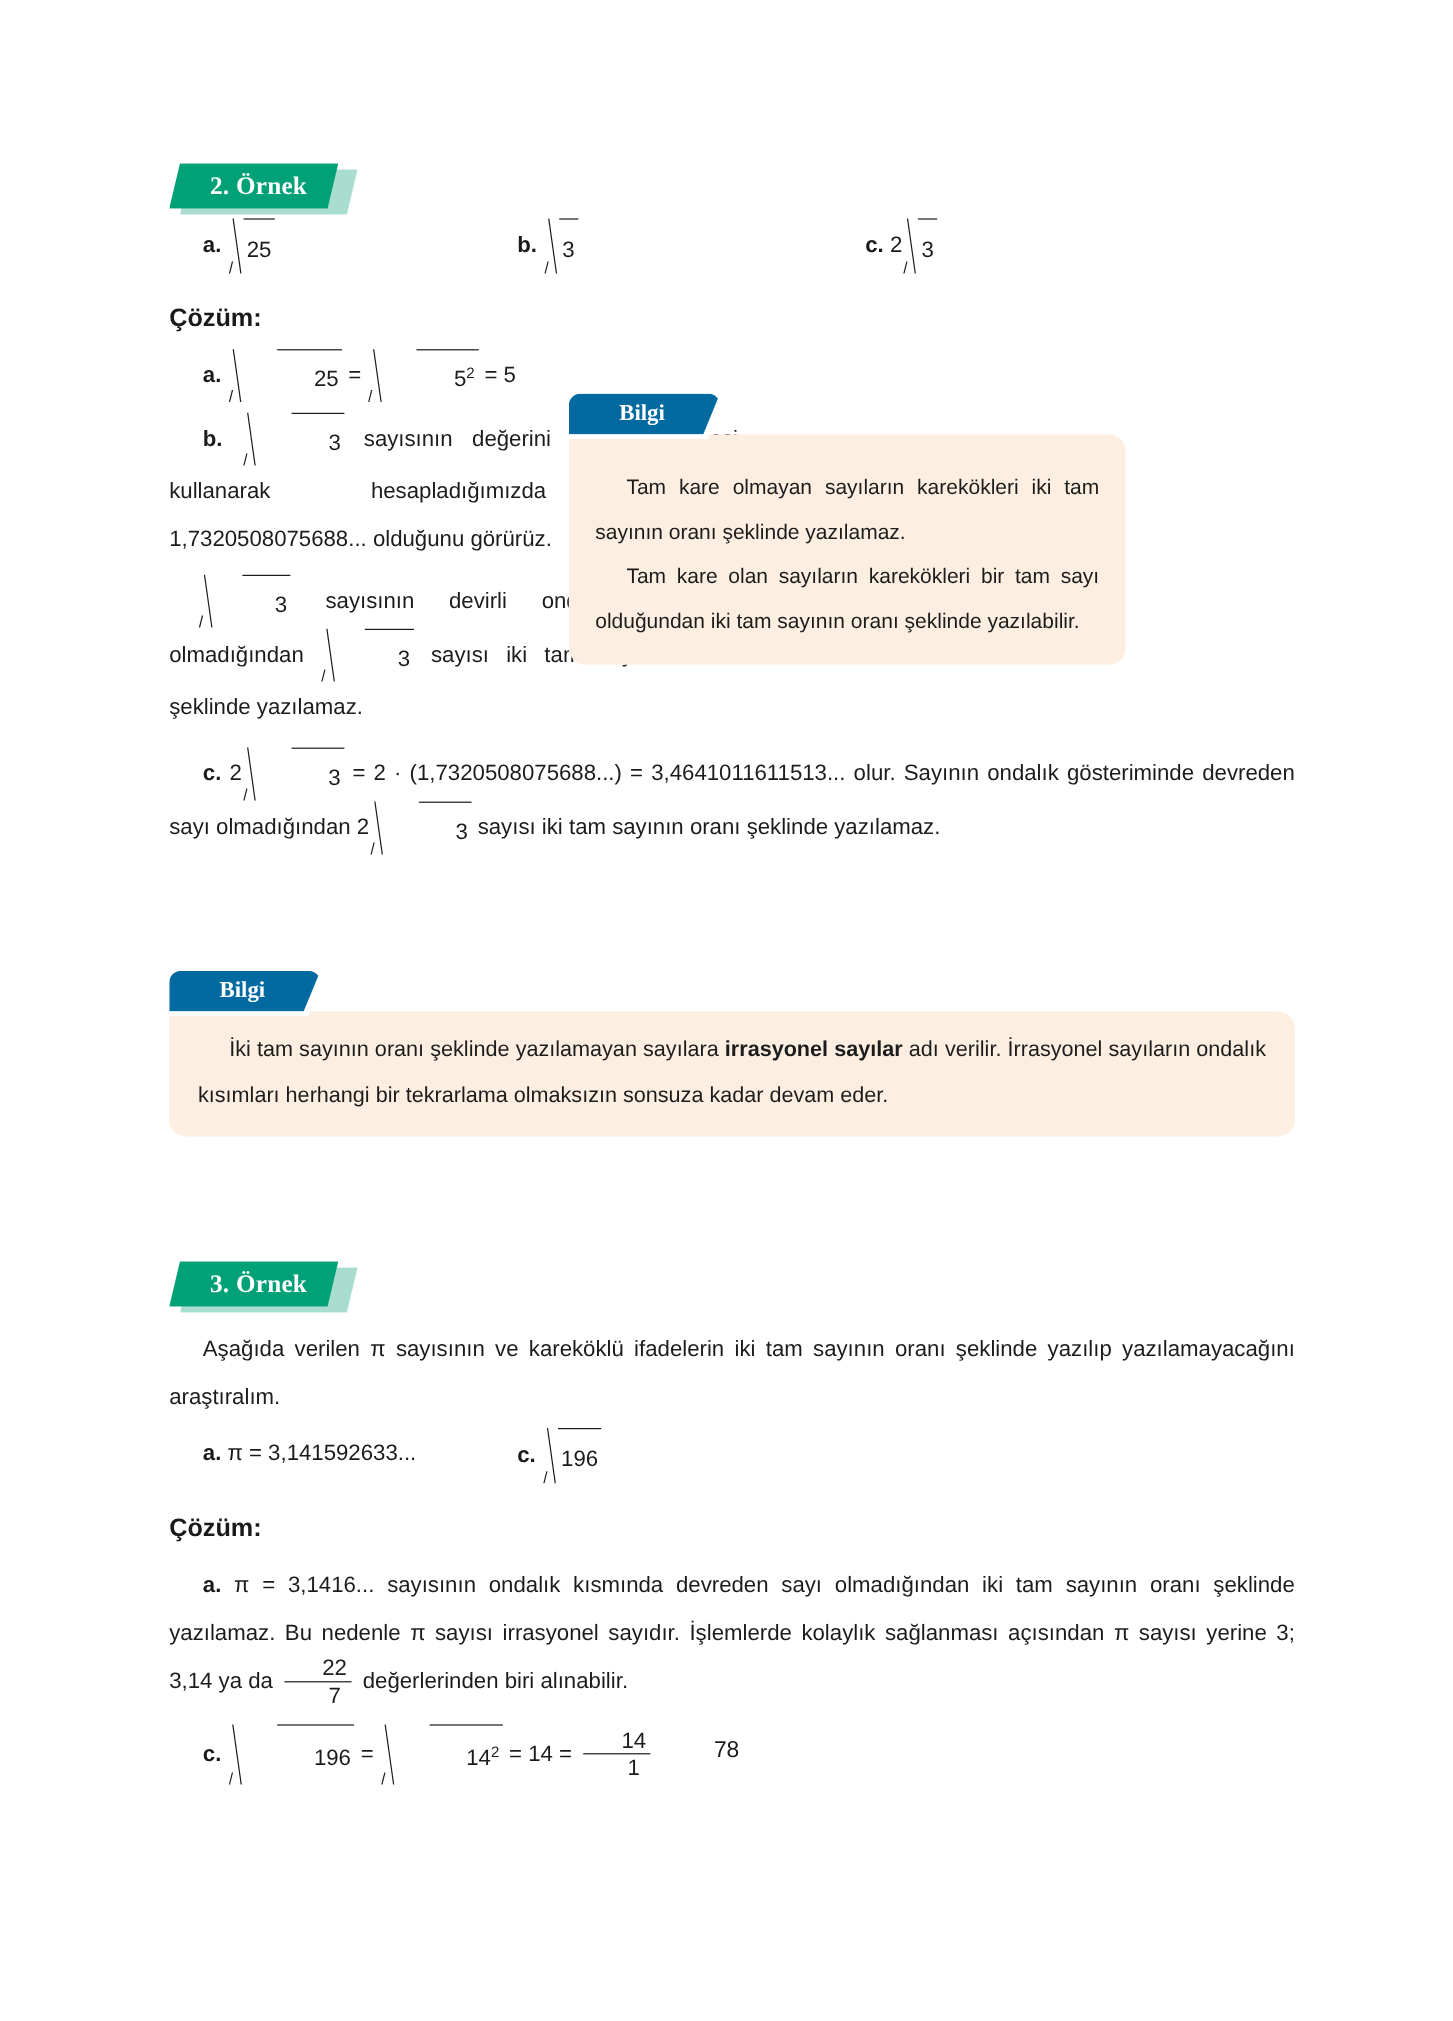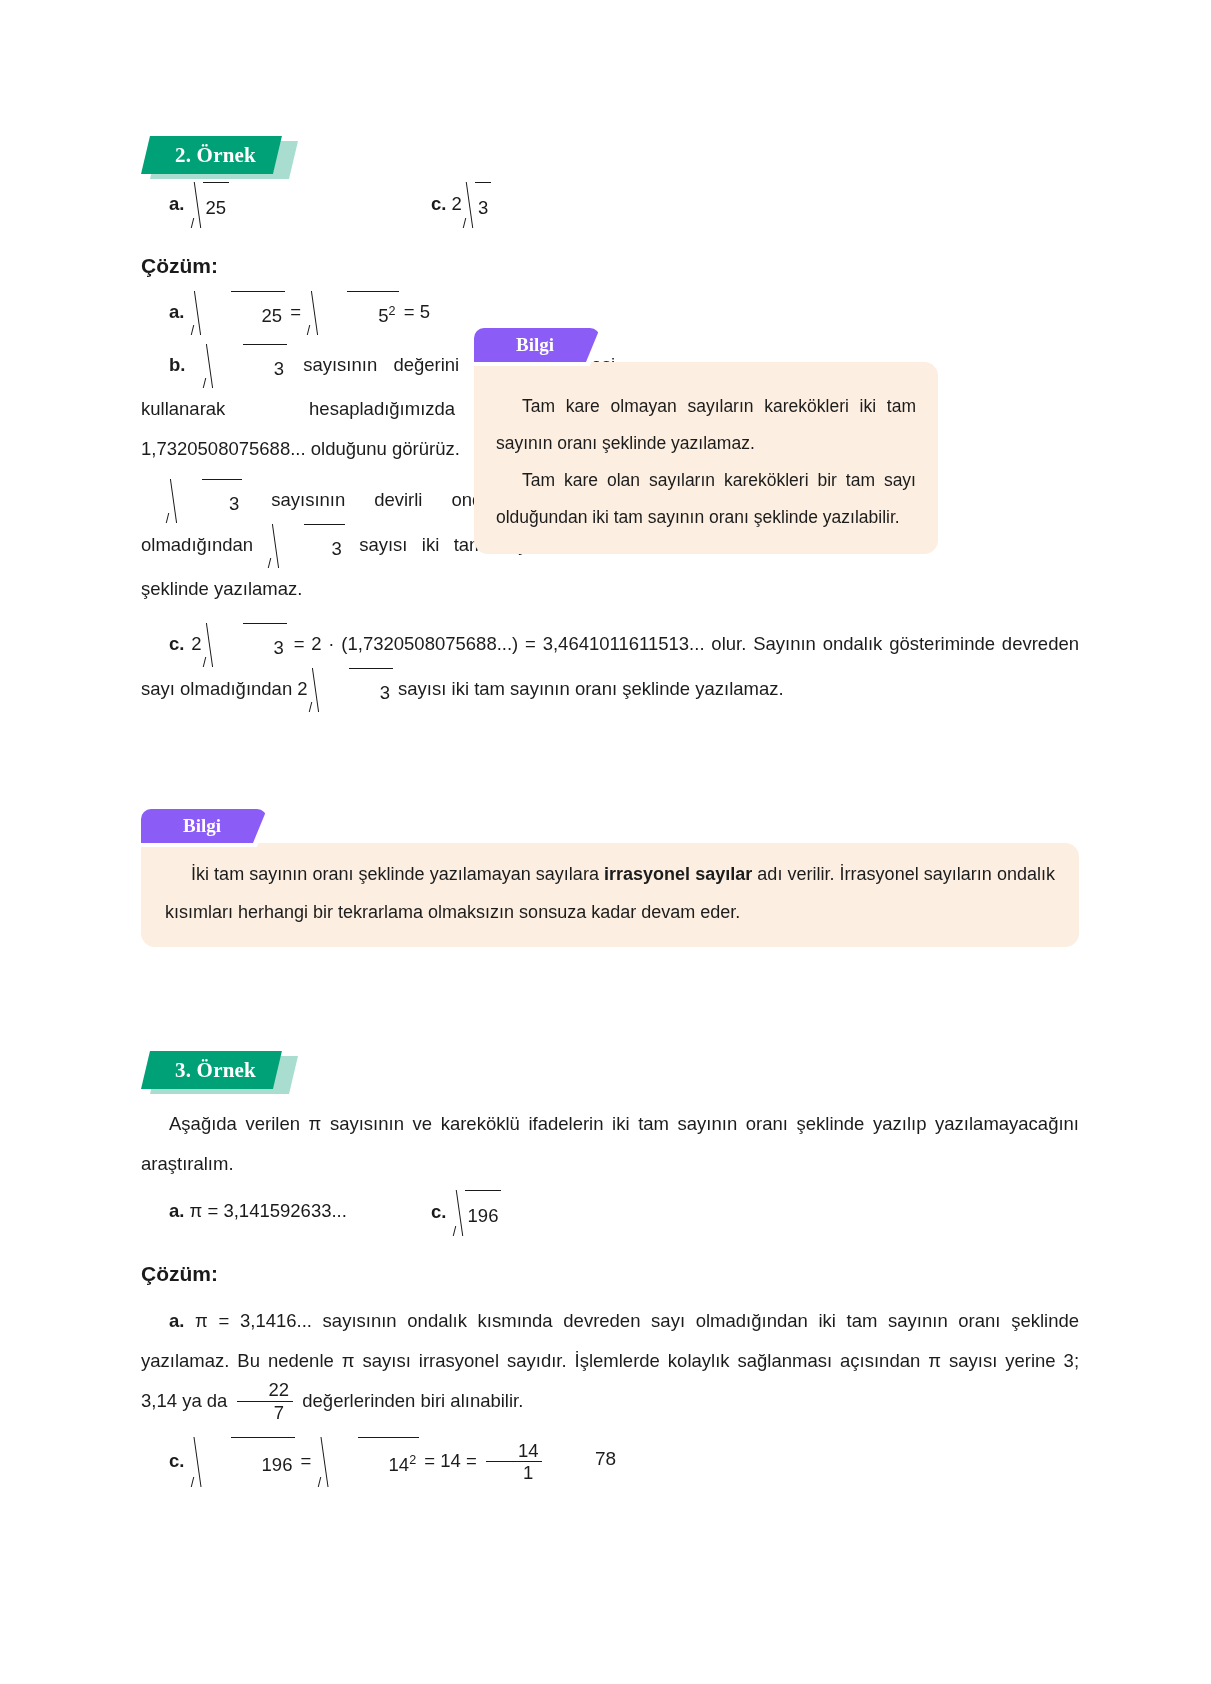--- a/index.html
+++ b/index.html
@@ -140,21 +140,21 @@
     position: absolute;
     left: 0;
     top: 0;
     background: #f5a košice;
     background: #f5a košice;
   }
   .bilgi-tab {
     background: #f7a košice;
   }
   .bilgi-tab {
-    background: #8b5cf6;
+    background: #0369a1;
     color: #fff;
     font-family: "Liberation Serif", serif;
     font-weight: bold;
     font-size: 19px;
     line-height: 34px;
     height: 34px;
     padding: 0 30px 0 26px;
     border-radius: 10px 10px 0 0;
     -webkit-clip-path: polygon(0 0, 100% 0, calc(100% - 14px) 100%, 0 100%);
     clip-path: polygon(0 0, 100% 0, calc(100% - 14px) 100%, 0 100%);
@@ -237,20 +237,24 @@
     <div class="ornek-wrap" style="margin-top:136px;">
       <span class="ornek-shadow" style="width:148px;"></span>
       <span class="ornek-badge">2. Örnek</span>
     </div>
 
 
     <div class="choices" style="margin-top:6px;">
       <div class="choice-a">
         <span class="b">a.</span>
         <span class="m sqrt"><span class="rad">25</span></span>
+      </div>
+      <div class="choice-b">
+        <span class="b">b.</span>
+        <span class="m sqrt"><span class="rad">3</span></span>
       </div>
       <div class="choice-c">
         <span class="b">c.</span>
         <span>2</span><span class="m sqrt"><span class="rad">3</span></span>
       </div>
     </div>
 
     <p class="cozum" style="margin-top:16px;">Çözüm:</p>
 
     <div class="wrap-col">

